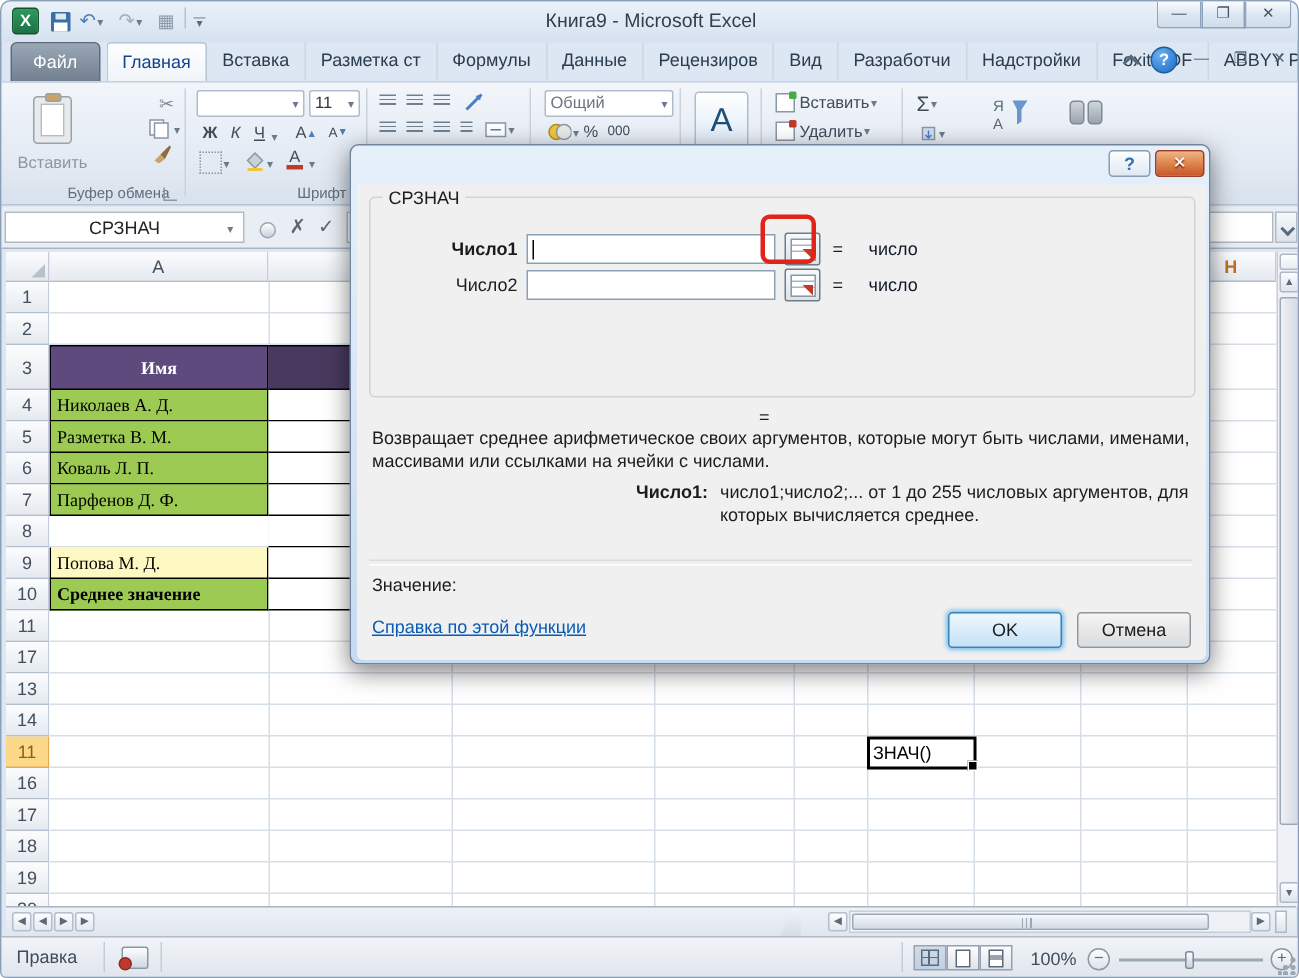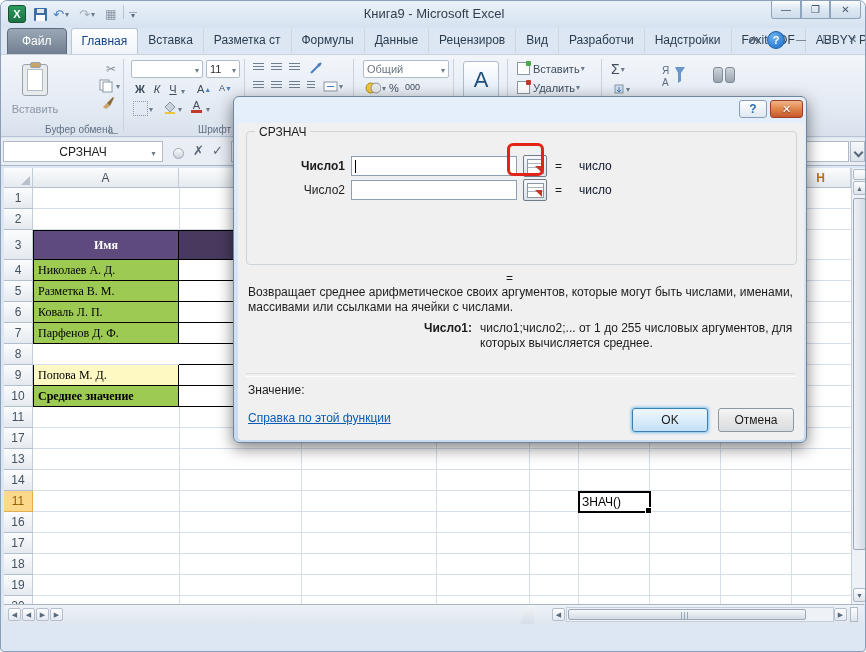--- a/index.html
+++ b/index.html
@@ -453,20 +453,43 @@
     <div class="navbtn" style="left:46px;">▶</div>
     <div id="tab-stub"></div>
     <div class="navbtn" id="hscroll-left">◀</div>
     <div id="hscroll-track">
         <div id="hthumb"></div>
       </div>
     <div class="navbtn" id="hscroll-right">▶</div>
     <div id="tab-split"></div>
   </div>
 
+  <div id="statusbar">
+    <div id="mode-label">Правка</div>
+    <div class="ssep" style="left:68px;"></div>
+    <div id="macro-icon"></div>
+    <div class="ssep" style="left:106px;"></div>
+    <div class="ssep" style="left:600px;"></div>
+    <div class="viewbtn" style="left:608px;background:linear-gradient(#cfdcea,#bfd0e2);">
+        <span class="vb1"></span>
+      </div>
+    <div class="viewbtn" style="left:630px;">
+        <span class="vb2"></span>
+      </div>
+    <div class="viewbtn" style="left:652px;">
+        <span class="vb3"></span>
+      </div>
+    <div id="zoom-label">100%</div>
+    <div class="zoombtn" style="left:724px;">−</div>
+    <div id="zoom-track"></div>
+    <div id="zoom-tick"></div>
+    <div id="zoom-thumb"></div>
+    <div class="zoombtn" style="left:846px;">+</div>
+    <div id="grip"></div>
+  </div>
 
   <div id="dialog">
     <div id="dlg-title">Аргументы функции</div>
     <div id="dlg-help">?</div>
     <div id="dlg-close">✕</div>
     <div id="dlg-body">
       <div id="dlg-group">
         <div id="dlg-group-label">СРЗНАЧ</div>
         <div id="dlg-fields">
             <div class="fld-row" style="top: 23px;">

